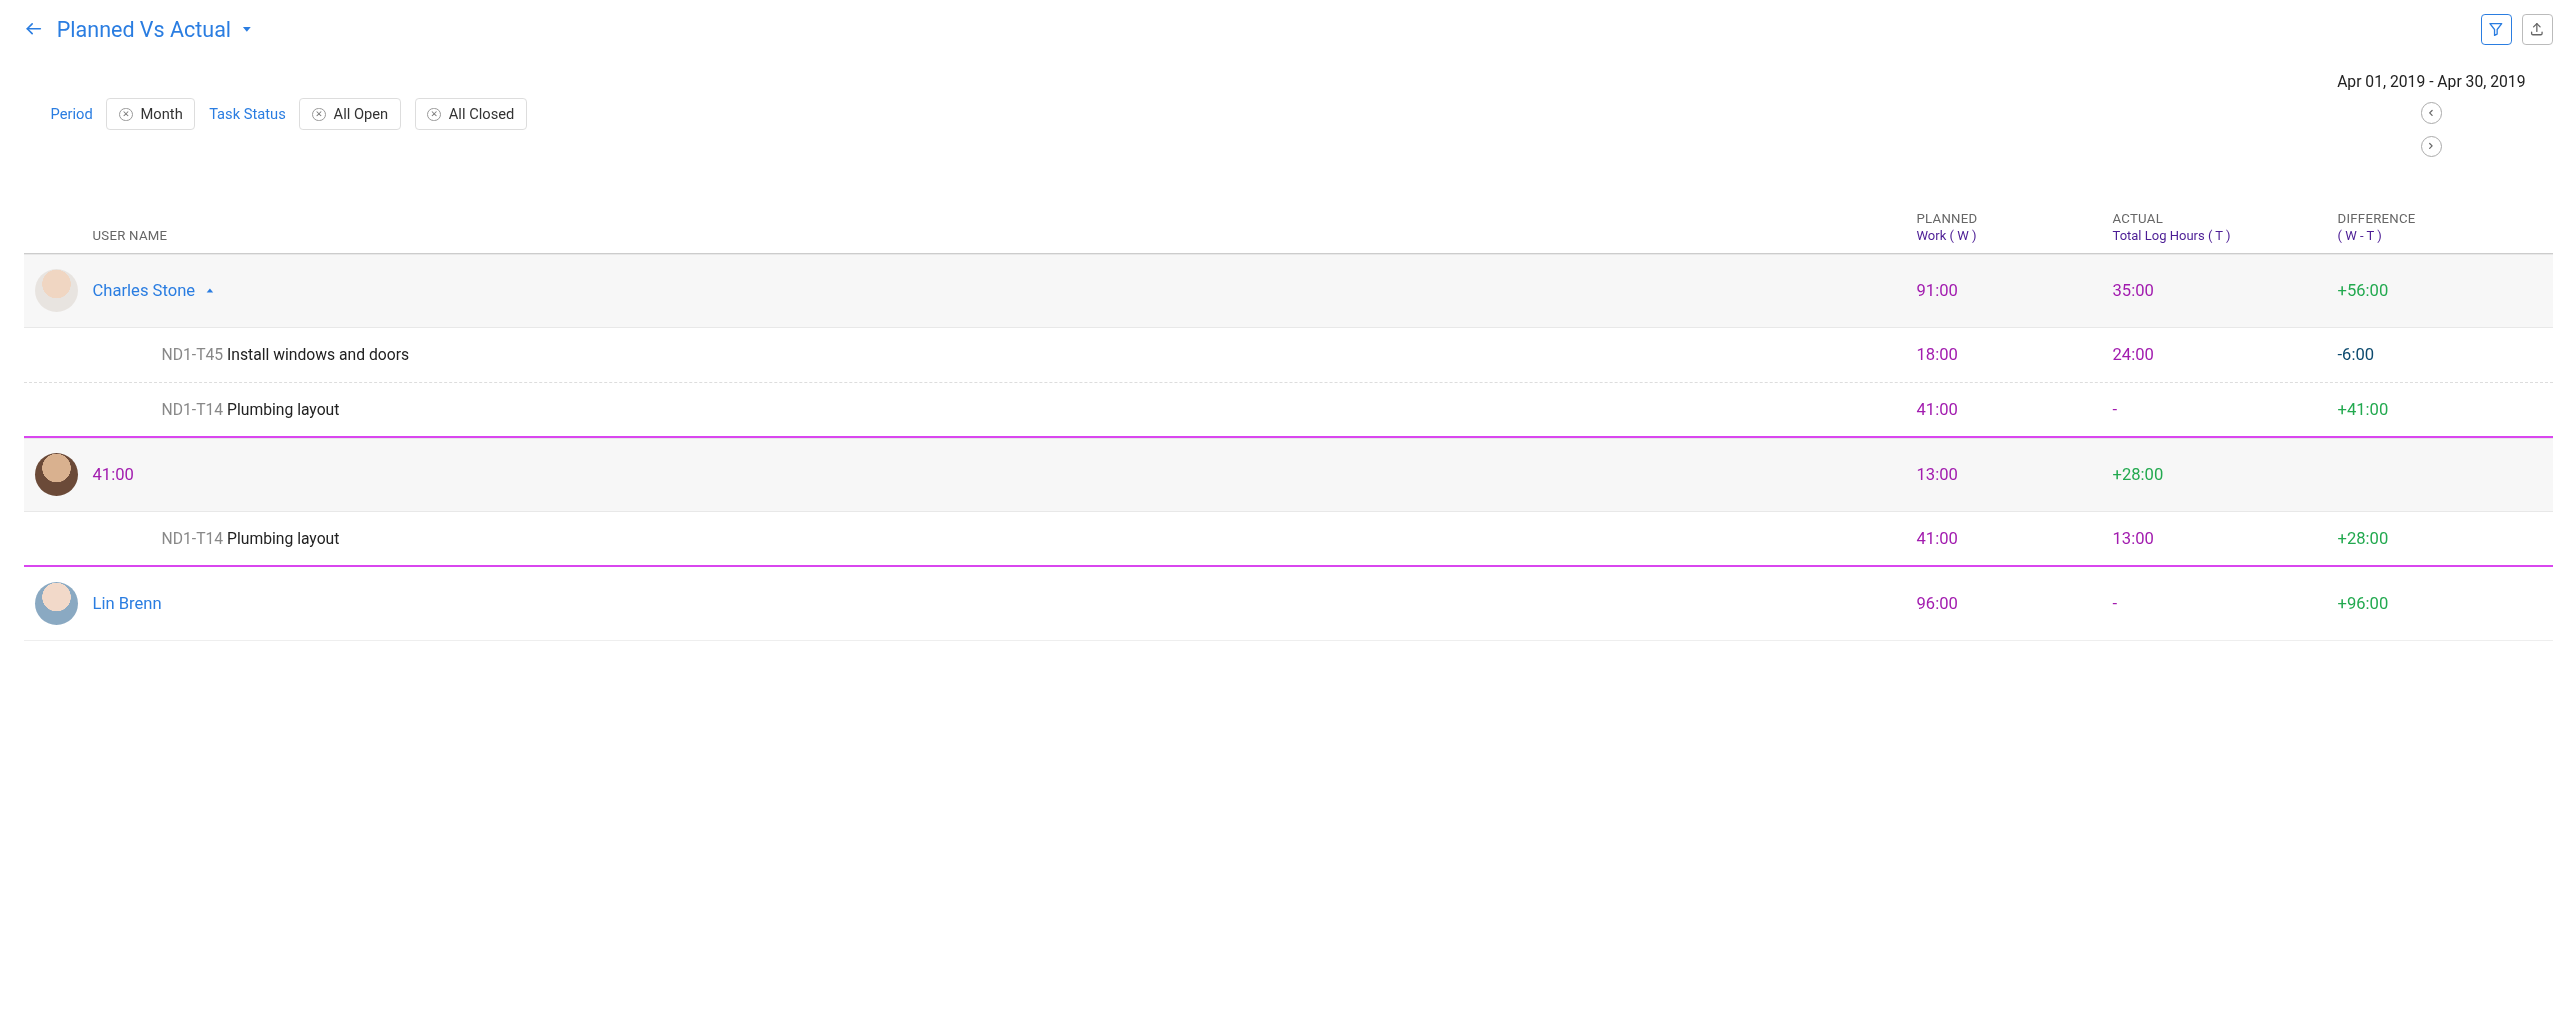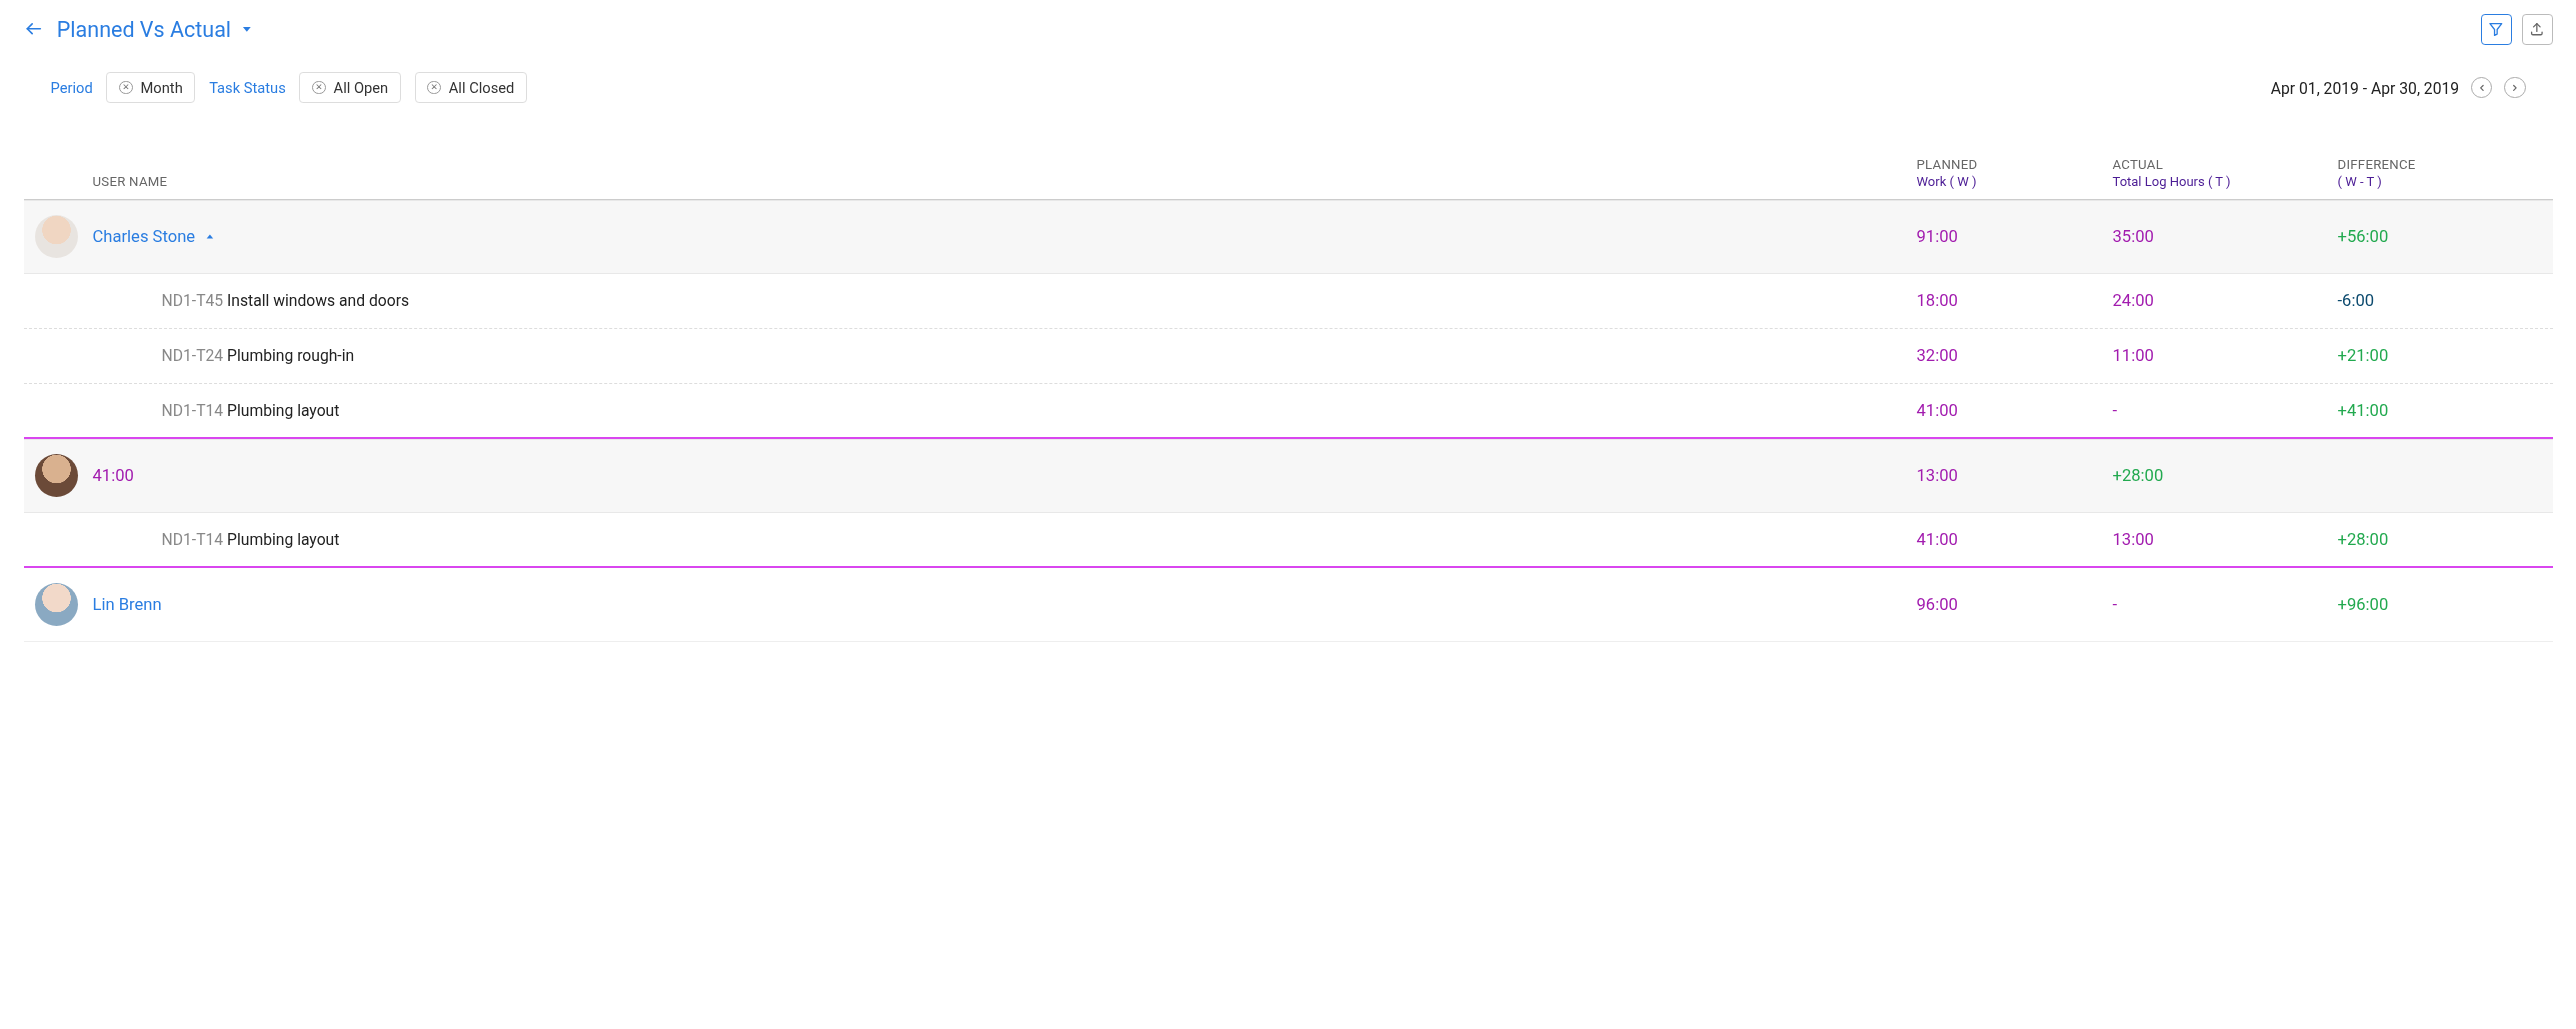--- a/index.html
+++ b/index.html
@@ -54,21 +54,21 @@
     font-size: 14.7px;
     color: #333;
     cursor: pointer;
     background: #fff;
   }
   .chip .x-circle {
     width: 13.7px; height: 13.7px; border: 1px solid #999; border-radius: 50%;
     display: inline-flex; align-items: center; justify-content: center;
     font-size: 8.8px; color: #777; line-height: 1;
   }
-  .filter-right { display: flex; align-items: flex-end; gap: 11.7px; }
+  .filter-right { display: flex; align-items: center; gap: 11.7px; flex-direction: column; }
   .date-range { font-size: 15.7px; color: #222; }
   .nav-circle {
     width: 21.5px; height: 21.5px; border: 1px solid #aaa; border-radius: 50%;
     display: inline-flex; align-items: center; justify-content: center;
     color: #666; cursor: pointer; background: #fff;
   }
 
   .table-wrap { padding: 0 0 0 0; }
   .thead {
     display: grid;
@@ -222,27 +222,20 @@
           <span class="cell-num">35:00</span>
           <span class="cell-num diff pos">+56:00</span>
         </div>
         <div class="row dashed">
           <span></span>
           <span class="task-cell"><span class="task-id">ND1-T45</span>Install windows and doors</span>
           <span class="cell-num">18:00</span>
           <span class="cell-num">24:00</span>
           <span class="cell-num diff neg">-6:00</span>
         </div>
-        <div class="row dashed">
-          <span></span>
-          <span class="task-cell"><span class="task-id">ND1-T24</span>Plumbing rough-in</span>
-          <span class="cell-num">32:00</span>
-          <span class="cell-num">11:00</span>
-          <span class="cell-num diff pos">+21:00</span>
-        </div>
         <div class="row ">
           <span></span>
           <span class="task-cell"><span class="task-id">ND1-T14</span>Plumbing layout</span>
           <span class="cell-num">41:00</span>
           <span class="cell-num">-</span>
           <span class="cell-num diff pos">+41:00</span>
         </div>
         <div class="row user-row">
           <span class="avatar av2"></span>
           <span class="cell-num">41:00</span>

